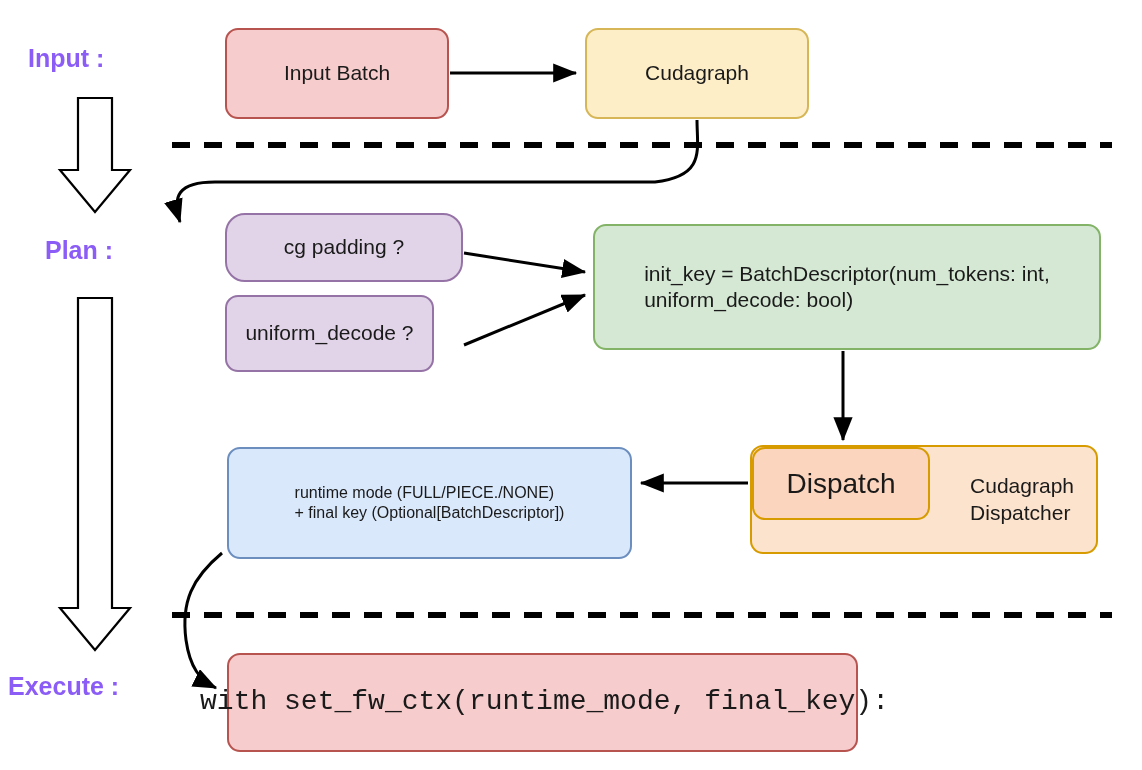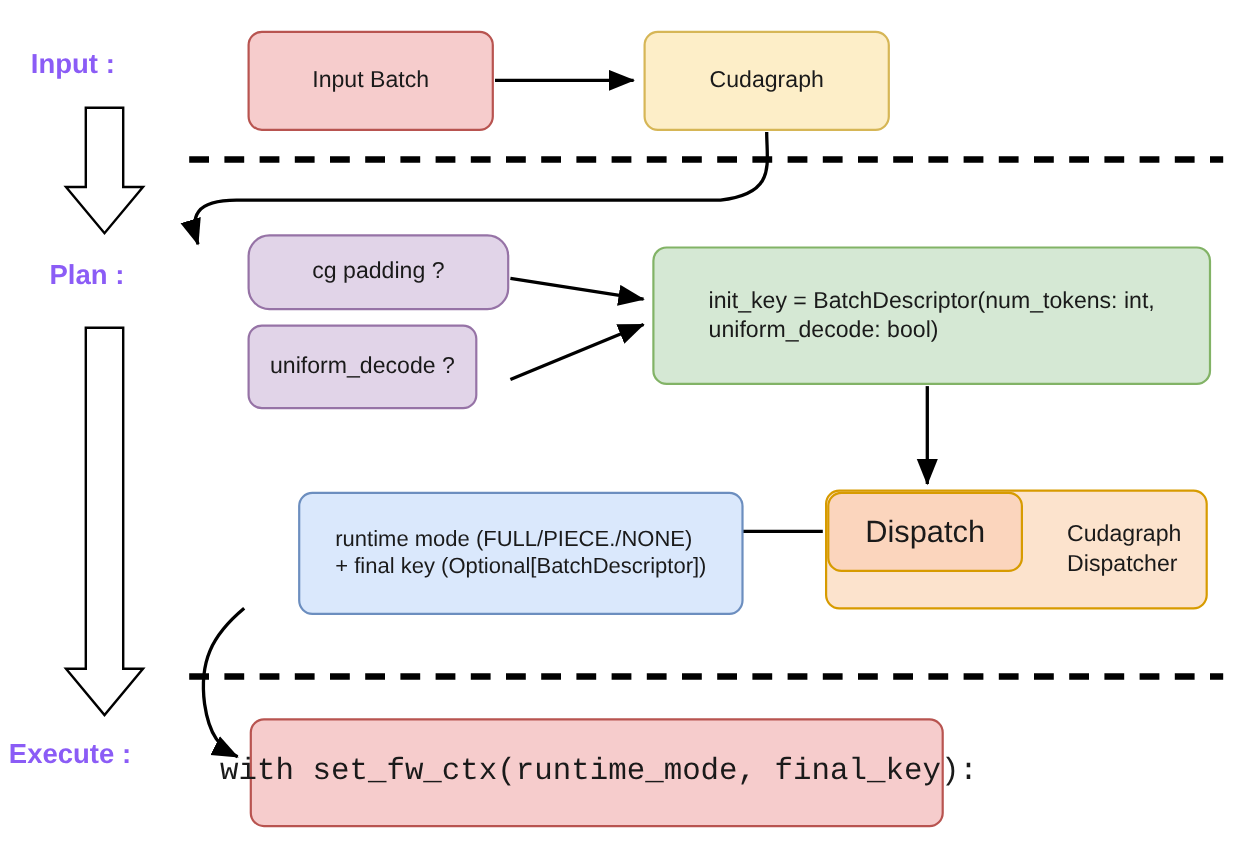--- a/index.html
+++ b/index.html
@@ -133,21 +133,21 @@
     <span>
       <span>Cudagraph</span><br>
       <span>Dispatcher</span>
     </span>
   </div>
 
   <div class="node n-orange-inner" style="left:752px; top:447px; width:178px; height:73px; font-size:28px;">
     <span>Dispatch</span>
   </div>
 
-  <div class="node n-blue" style="left:227px; top:447px; width:405px; height:112px; font-size:20px;margin-left:44px;">
+  <div class="node n-blue" style="left:227px; top:447px; width:405px; height:112px; font-size:16px;">
     <span>
       <span>runtime mode (FULL/PIECE./NONE)</span><br>
       <span>+ final key (Optional[BatchDescriptor])</span>
     </span>
   </div>
 
   <div class="node n-pink code" style="left:227px; top:653px; width:631px; height:99px;">
     <span><span>with set_fw_ctx(runtime_mode, final_key):</span><br></span>
   </div>
 

